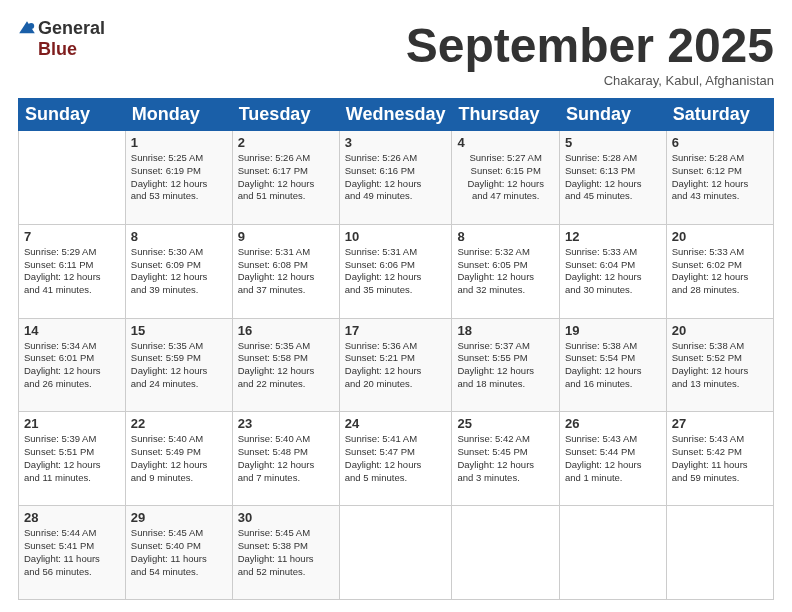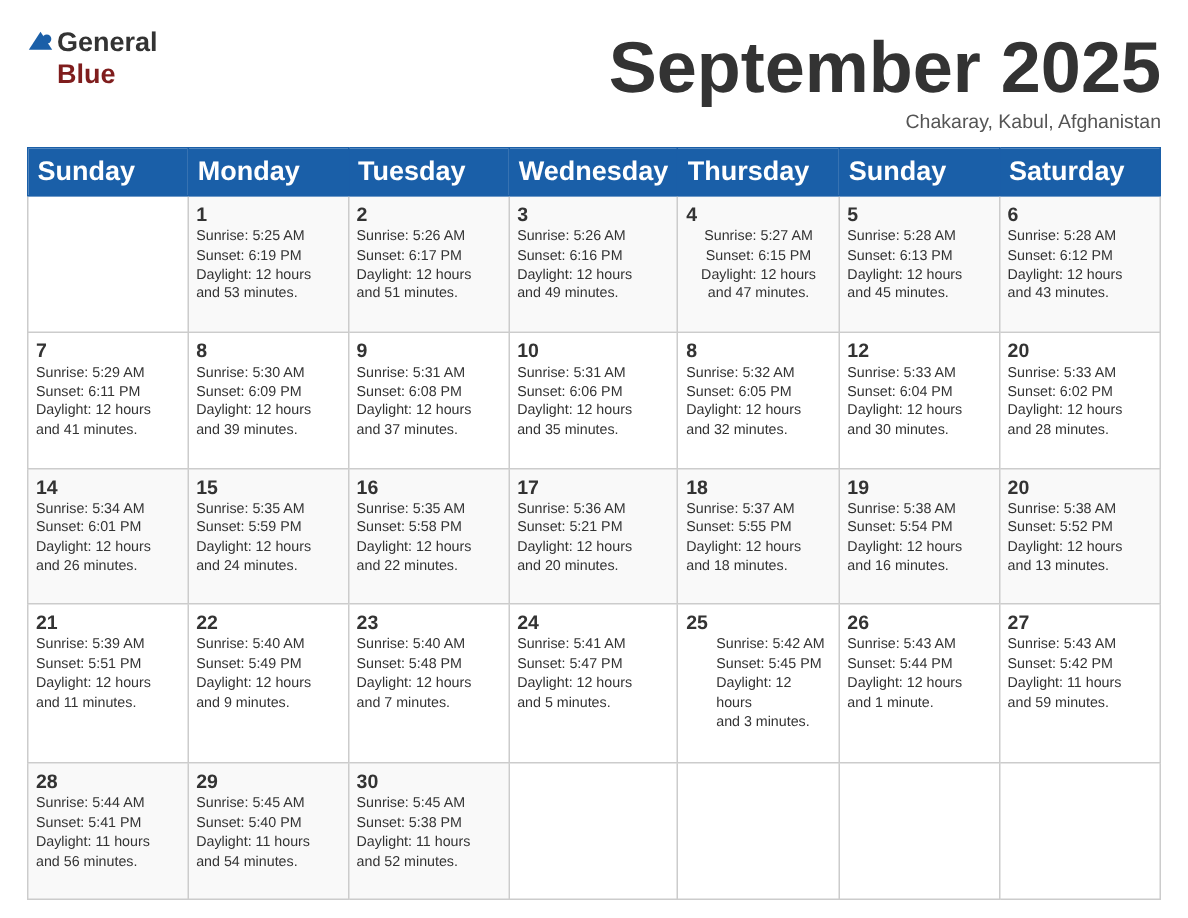--- a/index.html
+++ b/index.html
@@ -298,21 +298,21 @@
           </td>
           <td>
             <span class="day-number">24</span>
             <div class="day-info" style="white-space: pre-line;">Sunrise: 5:41 AM
 Sunset: 5:47 PM
 Daylight: 12 hours
 and 5 minutes.</div>
           </td>
           <td>
             <span class="day-number">25</span>
-            <div class="day-info" style="white-space: pre-line; margin-left: 20px;">Sunrise: 5:42 AM
+            <div class="day-info" style="white-space: pre-line;">Sunrise: 5:42 AM
 Sunset: 5:45 PM
 Daylight: 12 hours
 and 3 minutes.</div>
           </td>
           <td>
             <span class="day-number">26</span>
             <div class="day-info" style="white-space: pre-line;">Sunrise: 5:43 AM
 Sunset: 5:44 PM
 Daylight: 12 hours
 and 1 minute.</div>

